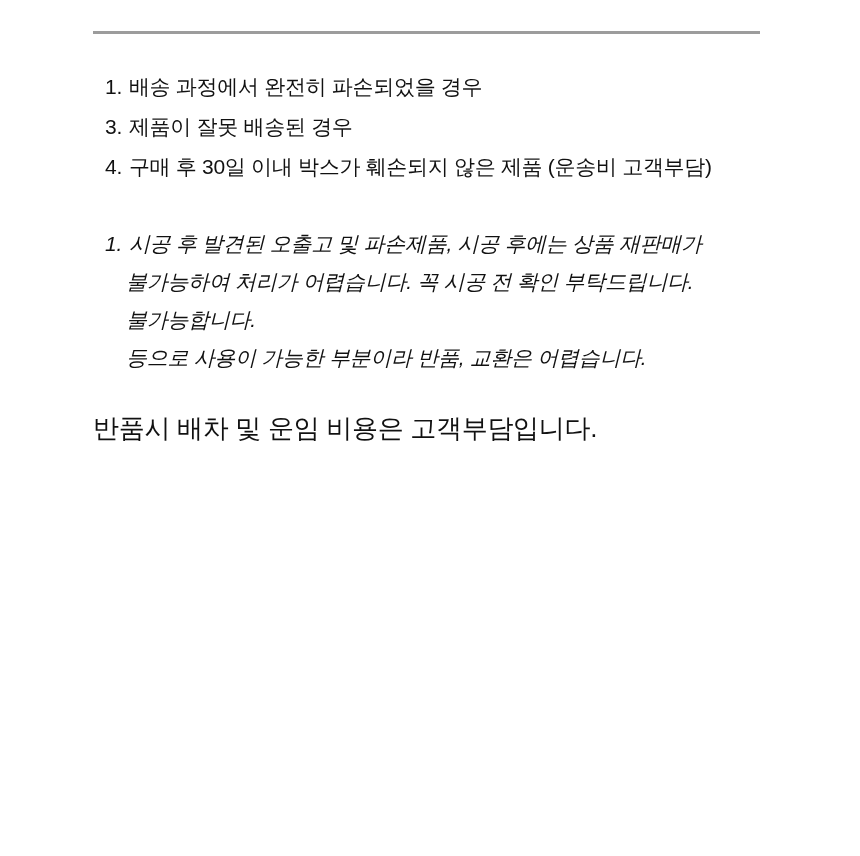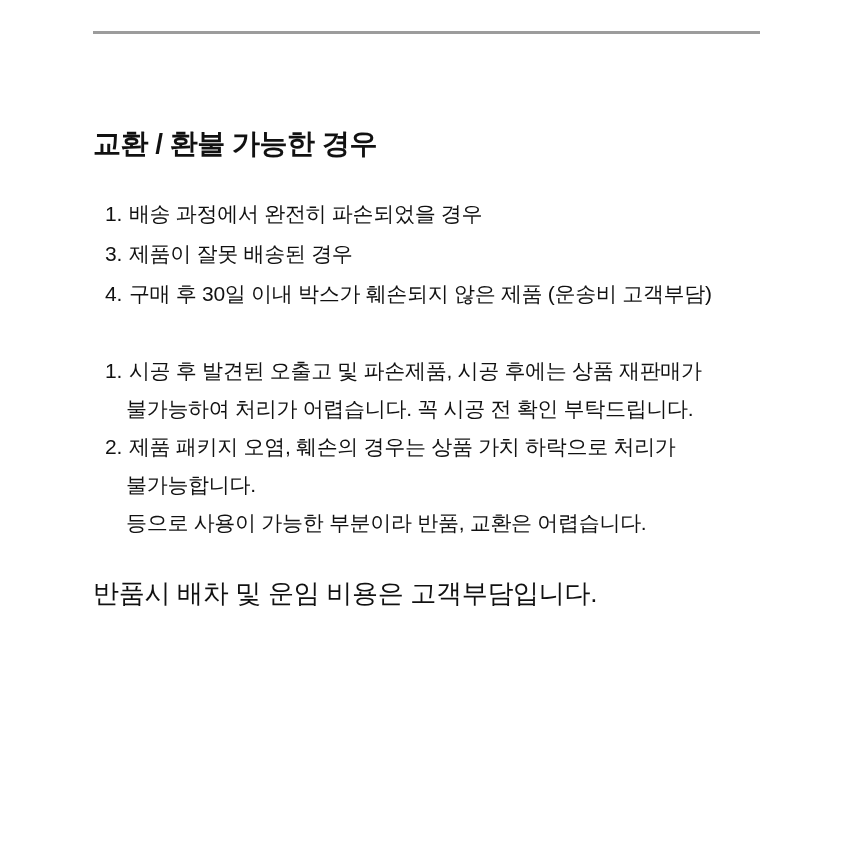--- a/index.html
+++ b/index.html
@@ -41,53 +41,52 @@
     font-size: 21px;
     letter-spacing: -0.3px;
   }
   .list.possible {
     margin-top: 33px;
     line-height: 40px;
   }
   .list.impossible {
     margin-top: 38px;
     line-height: 38px;
+    font-style: italic;
   }
   .line { white-space: nowrap; margin-left: 12px; }
   .line .num { margin-right: 7px; }
   .line.cont { padding-left: 21px; }
   .footer-note {
     margin: 32px 0 0 0;
     font-size: 26px;
     line-height: 39px;
     letter-spacing: -0.3px;
     white-space: nowrap;
   }
 </style>
 </head>
 <body>
 
 <div class="content">
 
   <div class="divider"></div>
 
   <section>
-    <h2 class="heading first">교환 / 환불 가능한 경우</h2>
     <div class="list possible">
       <div class="line"><span class="num">1.</span><span class="txt">배송 과정에서 완전히 파손되었을 경우</span></div>
       <div class="line"><span class="num">3.</span><span class="txt">제품이 잘못 배송된 경우</span></div>
       <div class="line"><span class="num">4.</span><span class="txt">구매 후 30일 이내 박스가 훼손되지 않은 제품 (운송비 고객부담)</span></div>
     </div>
   </section>
 
   <section>
     <div class="list impossible">
       <div class="line"><span class="num">1.</span><span class="txt">시공 후 발견된 오출고 및 파손제품, 시공 후에는 상품 재판매가</span></div>
       <div class="line cont"><span class="txt">불가능하여 처리가 어렵습니다. 꼭 시공 전 확인 부탁드립니다.</span></div>
-      <div class="line"><span class="num">2.</span><span class="txt">제품 패키지 오염, 훼손의 경우는 상품 가치 하락으로 처리가</span></div>
       <div class="line cont"><span class="txt">불가능합니다.</span></div>
       <div class="line cont"><span class="txt">등으로 사용이 가능한 부분이라 반품, 교환은 어렵습니다.</span></div>
     </div>
   </section>
 
   <p class="footer-note">반품시 배차 및 운임 비용은 고객부담입니다.</p>
 
 </div>
 
 </body></html>

